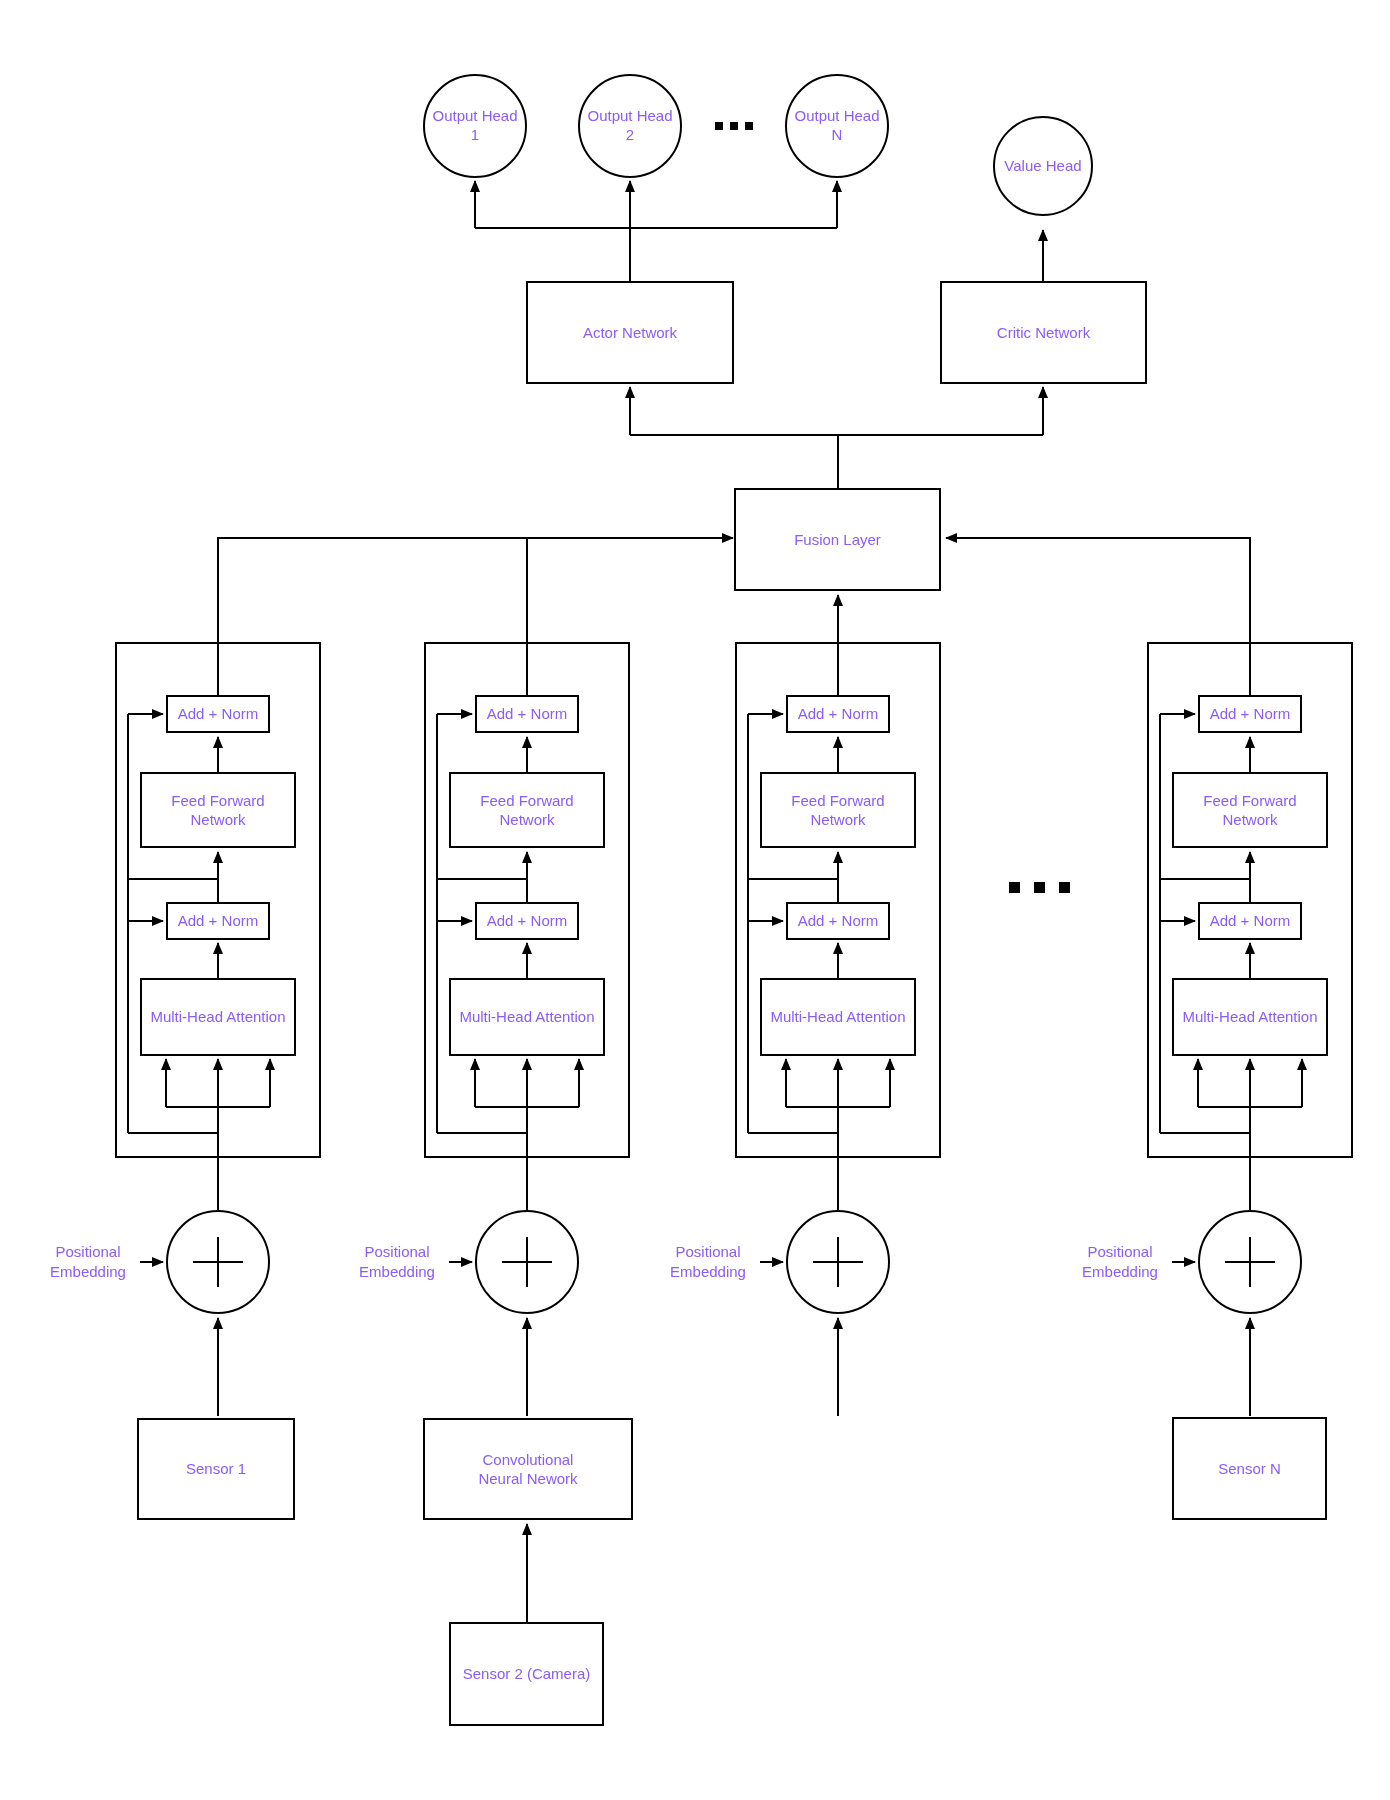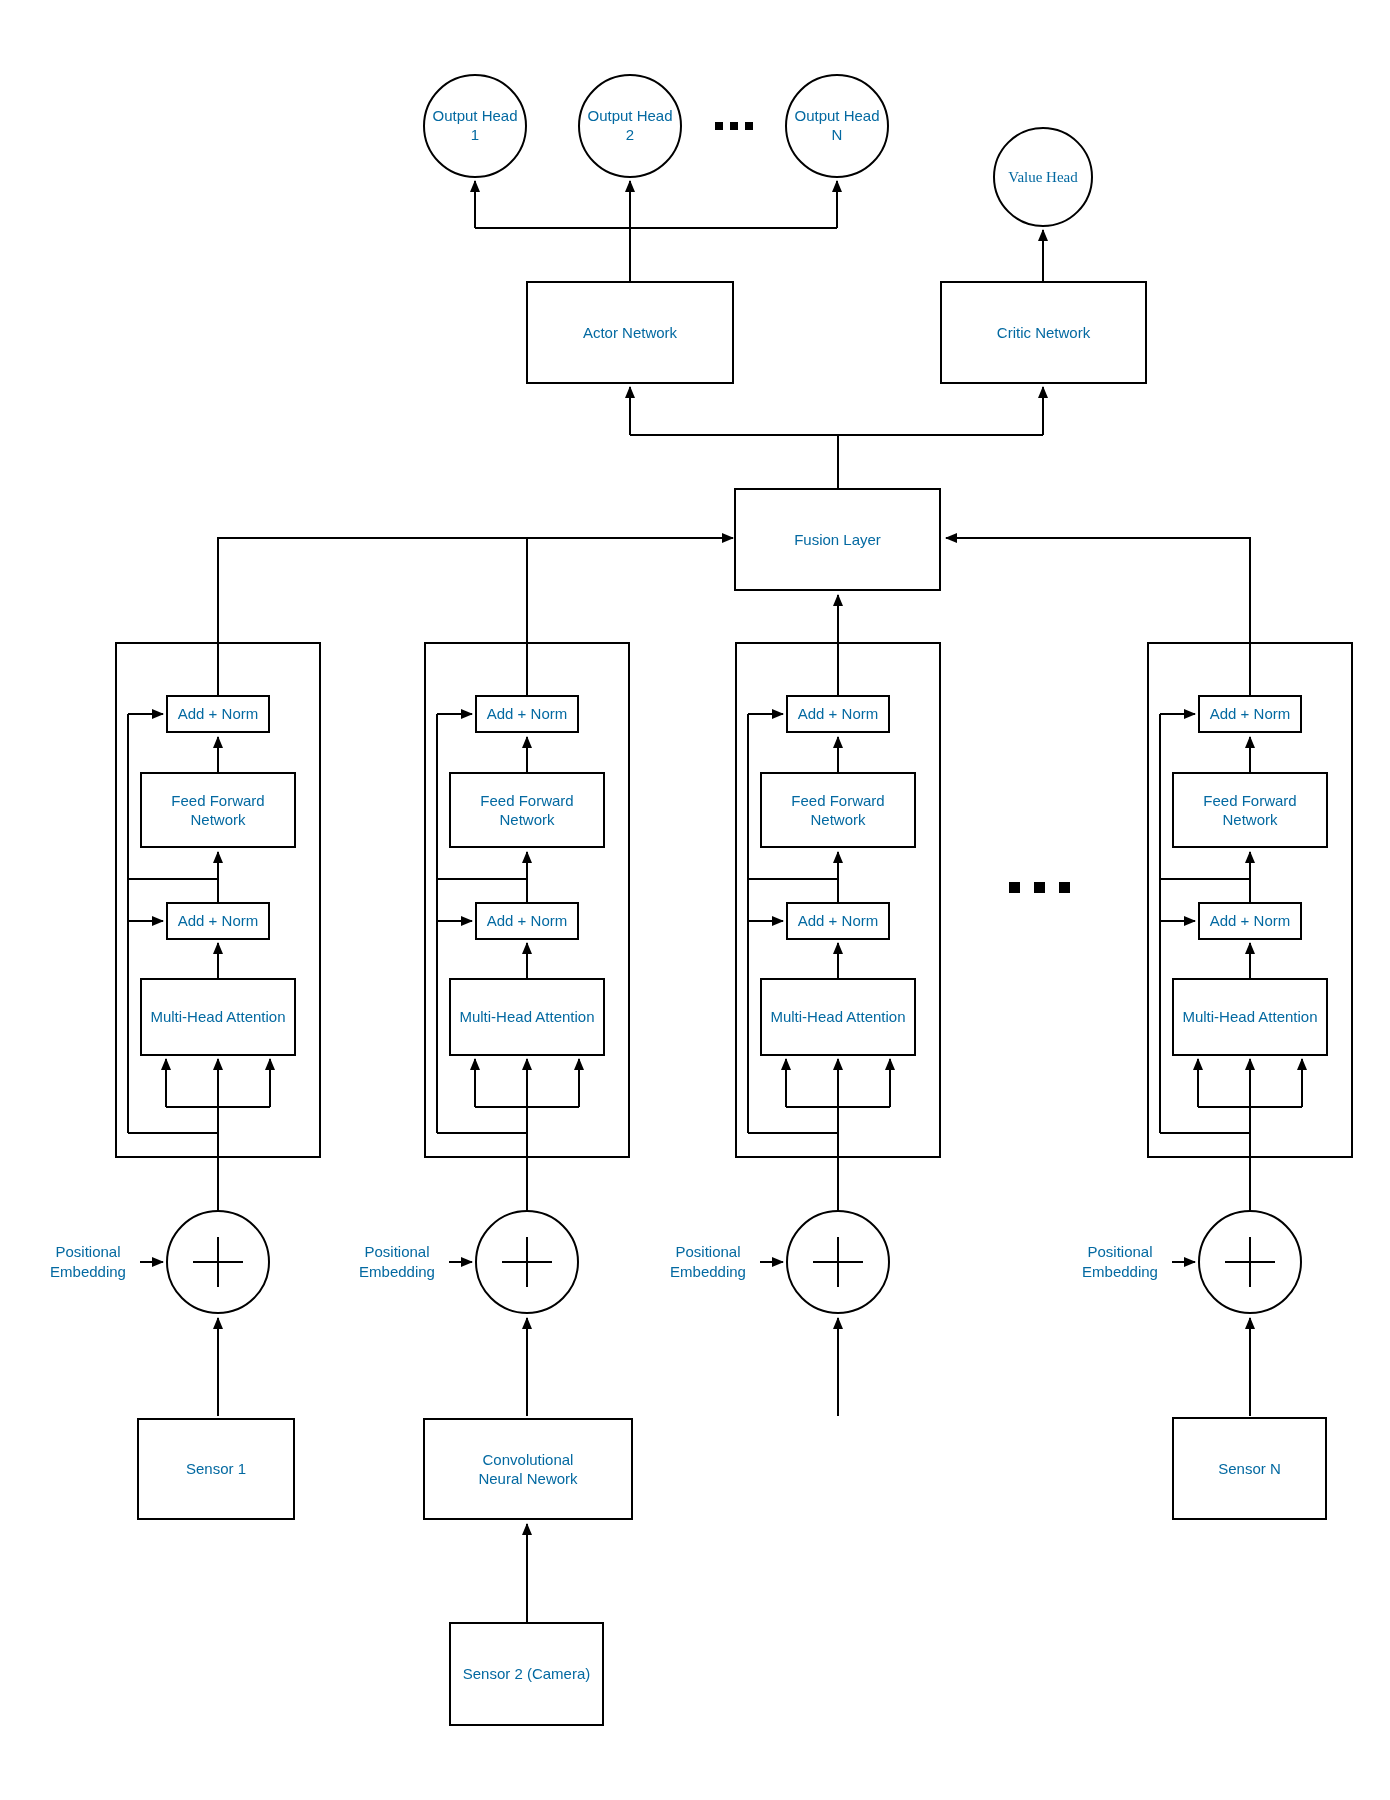--- a/index.html
+++ b/index.html
@@ -1,18 +1,18 @@
 <!DOCTYPE html>
 <html><head>
 <meta charset="utf-8">
 <style>
   html,body{margin:0;padding:0;background:#ffffff;}
   #canvas{
     position:relative;width:1390px;height:1800px;background:#ffffff;
-    font-family:"Liberation Sans", sans-serif;color:#0369a1;
+    font-family:"Liberation Sans", sans-serif;color:#8b5cf6;
   }
   .box{
     position:absolute;box-sizing:border-box;border:2px solid #000;background:#fff;
     display:flex;align-items:center;justify-content:center;text-align:center;
     font-size:15px;line-height:1.3;
   }
   .container-box{background:#fff;}
   .circle{
     position:absolute;box-sizing:border-box;border:2px solid #000;background:#fff;
     border-radius:50%;display:flex;align-items:center;justify-content:center;
@@ -39,21 +39,21 @@
 1</div>
   <div class="circle pre" style="left:578px;top:74px;width:104px;height:104px;">Output Head
 2</div>
   <div class="ellipsis small" style="left:715px;top:122px;">
     <span class="sq"></span>
       <span class="sq"></span>
       <span class="sq"></span>
   </div>
   <div class="circle pre" style="left:785px;top:74px;width:104px;height:104px;">Output Head
 N</div>
-  <div class="circle" style="left:993px;top:127px;width:100px;height:100px;font-family:Liberation Serif, serif;">Value Head</div>
+  <div class="circle" style="left:993px;top:116px;width:100px;height:100px;">Value Head</div>
 
   <div class="box" style="left:940px;top:281px;width:207px;height:103px;">Critic Network</div>
   <div class="box" style="left:526px;top:281px;width:208px;height:103px;">Actor Network</div>
   <div class="box" style="left:734px;top:488px;width:207px;height:103px;">Fusion Layer</div>
 
   <div class="box container-box" style="left:115px;top:642px;width:206px;height:516px;"></div>
   <div class="box" style="left:166px;top:695px;width:104px;height:38px;">Add + Norm</div>
   <div class="box pre" style="left:140px;top:772px;width:156px;height:76px;">Feed Forward
 Network</div>
   <div class="box" style="left:166px;top:902px;width:104px;height:38px;">Add + Norm</div>

